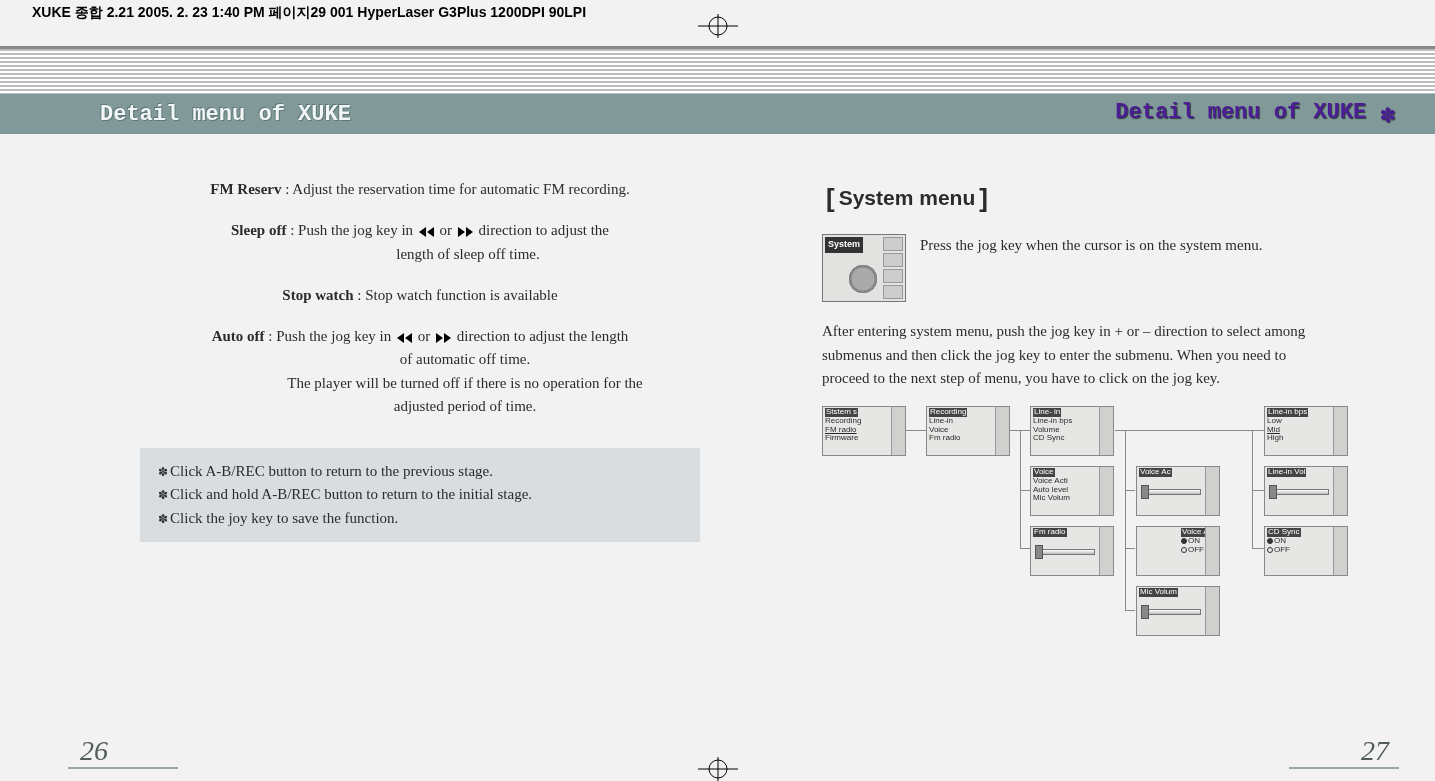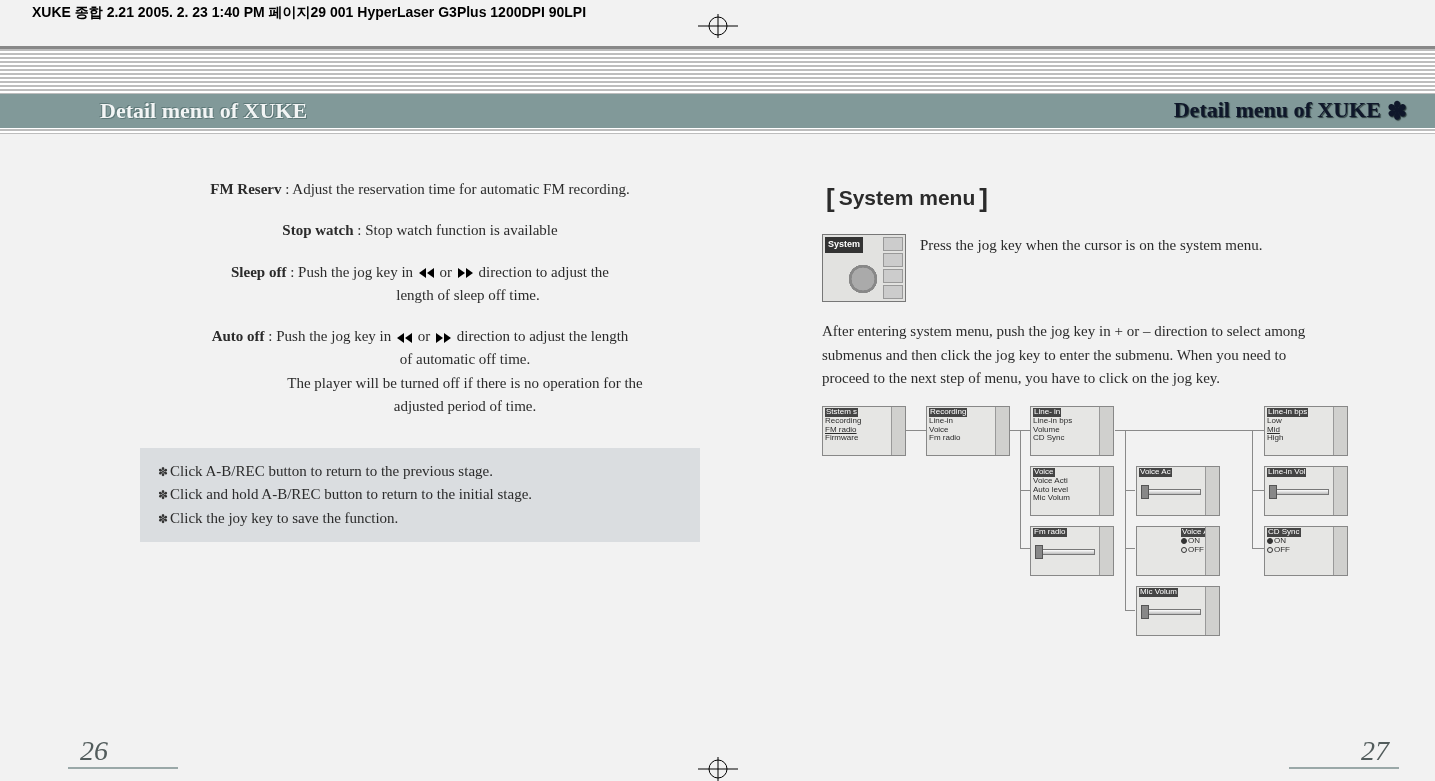--- a/index.html
+++ b/index.html
@@ -39,39 +39,39 @@
     background: repeating-linear-gradient(
       to bottom,
       #bdbdbd 0px, #bdbdbd 2px,
       #ffffff 2px, #ffffff 4px
     );
     border-top: 3px solid #888;
   }
   .title-bar {
     position: absolute;
     top: 94px; left: 0; right: 0;
-    height: 34px;
+    height: 40px;
     background: #819999;
     display: flex;
     align-items: center;
-    font-family: Liberation Serif, serif;
+    font-family: Liberation Mono, monospace;
     font-weight: bold;
     font-size: 22px;
   }
   .title-left {
     position: absolute;
     left: 100px;
     color: #ffffff;
     text-shadow: 1px 1px 0 #5a7575, -1px -1px 0 #5a7575;
     opacity: 0.9;
   }
   .title-right {
     position: absolute;
-    right: 28px;
-    color: #0f172a;
+    right: 40px;
+    color: #4c1d95;
     text-shadow: 1px 1px 1px #2c3c3c;
   }
   .title-right .asterisk { font-size: 24px; vertical-align: top; }
 
   
   .pages {
     position: absolute;
     top: 160px;
     left: 68px; right: 36px; bottom: 42px;
     display: flex;
@@ -238,39 +238,39 @@
     <span>Detail menu of XUKE</span><span class="asterisk"> ✽</span>
   </span>
 </div>
 
 <div class="pages">
 
   <div class="page">
 
     <div class="item">
       <span class="label">FM Reserv</span><span> : Adjust the reservation time for automatic FM recording.</span>
-    </div>
-
-    <div class="item">
-      <span class="label">Stop watch</span><span> : Stop watch function is available</span>
     </div>
 
     <div class="item">
       <span class="label">Sleep off</span><span>  : Push the jog key in  </span>
       <span class="inline-tri">
           <span class="tri tri-l"></span>
           <span class="tri tri-l"></span>
         </span>
       <span> or  </span>
       <span class="inline-tri">
           <span class="tri tri-r"></span>
           <span class="tri tri-r"></span>
         </span>
       <span>  direction to adjust the</span>
       <div class="indent1">length of sleep off time.</div>
+    </div>
+
+    <div class="item">
+      <span class="label">Stop watch</span><span> : Stop watch function is available</span>
     </div>
 
     <div class="item">
       <span class="label">Auto off</span><span>  : Push the jog key in  </span>
       <span class="inline-tri">
           <span class="tri tri-l"></span>
           <span class="tri tri-l"></span>
         </span>
       <span> or  </span>
       <span class="inline-tri">

